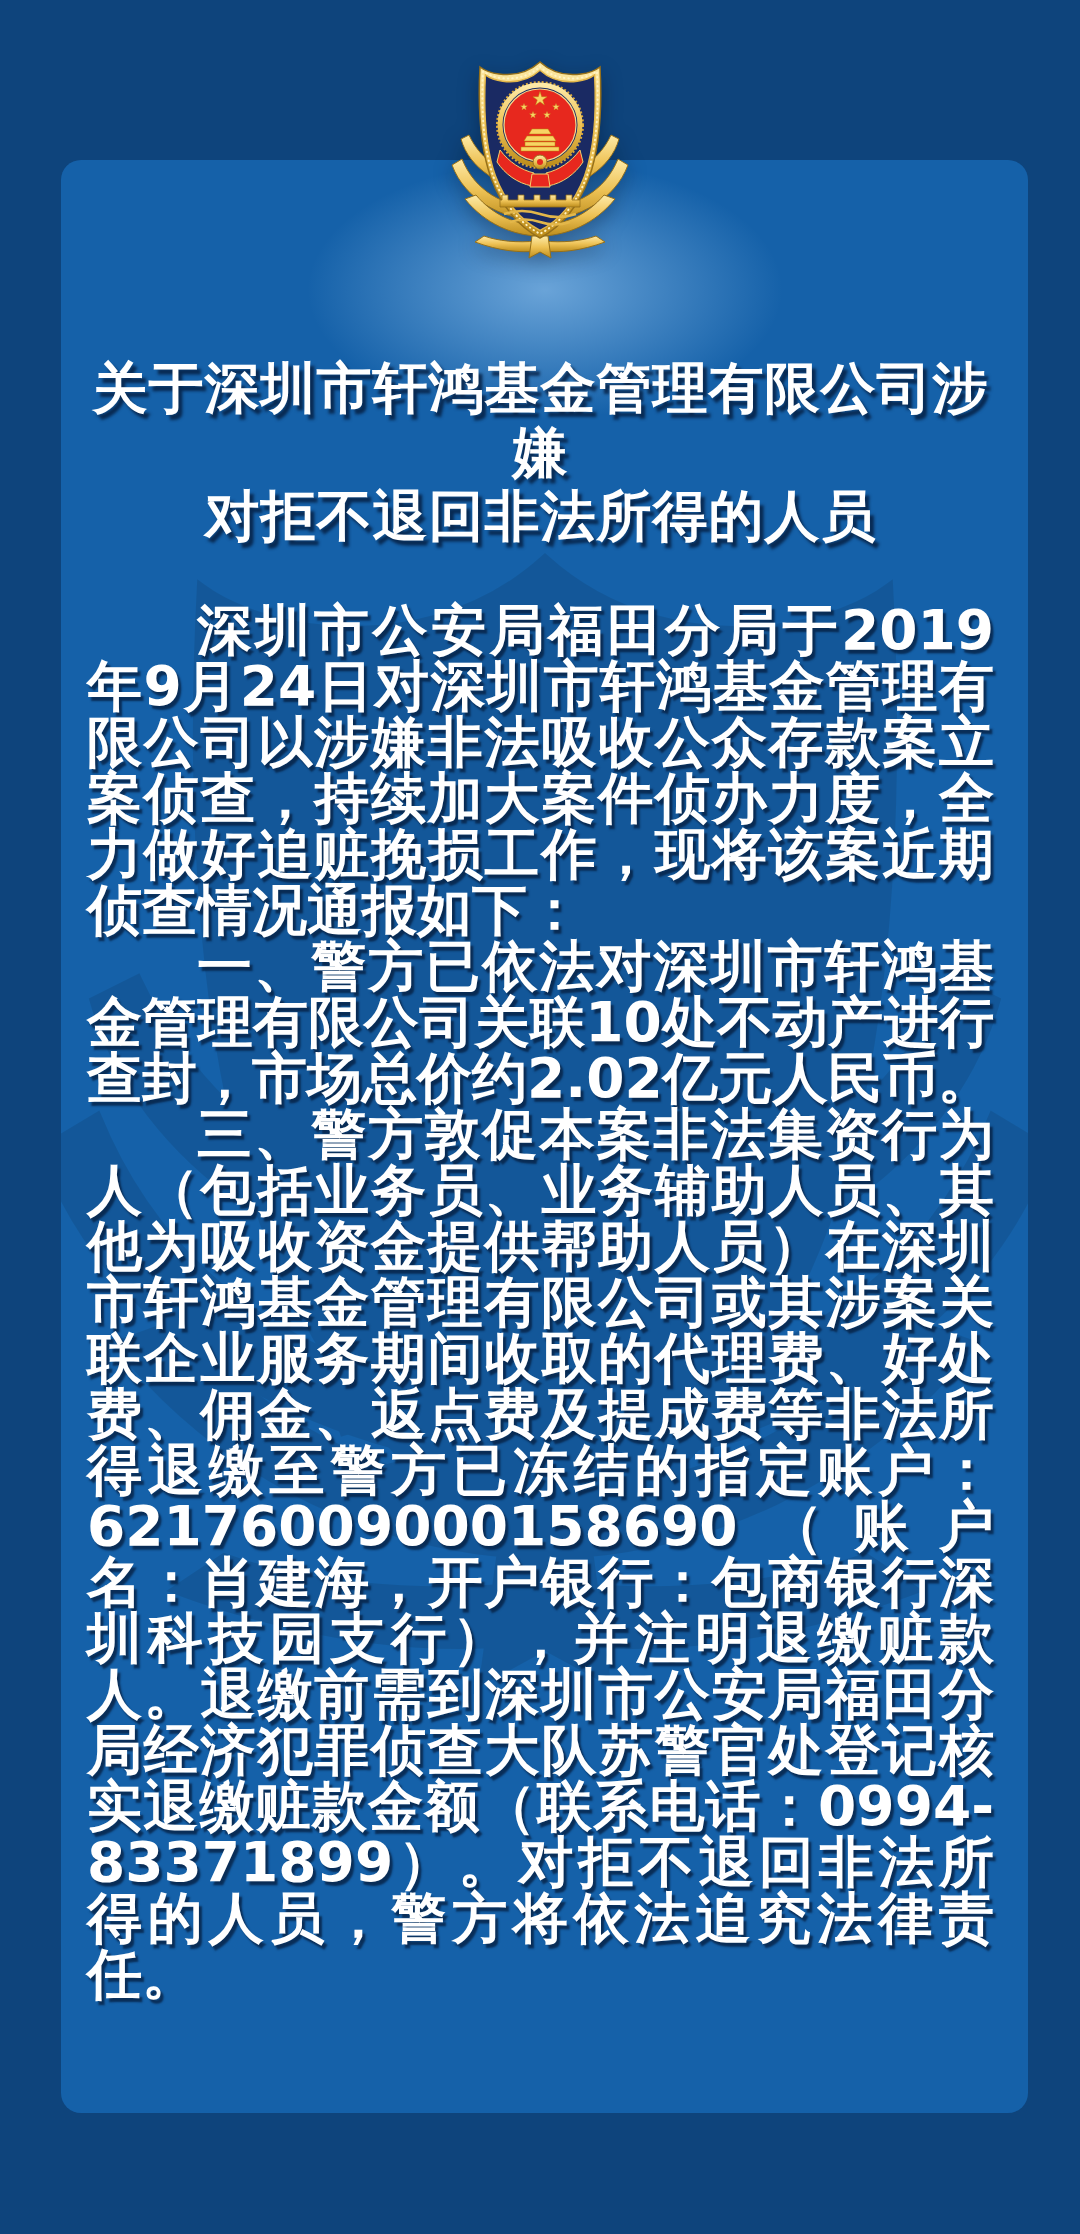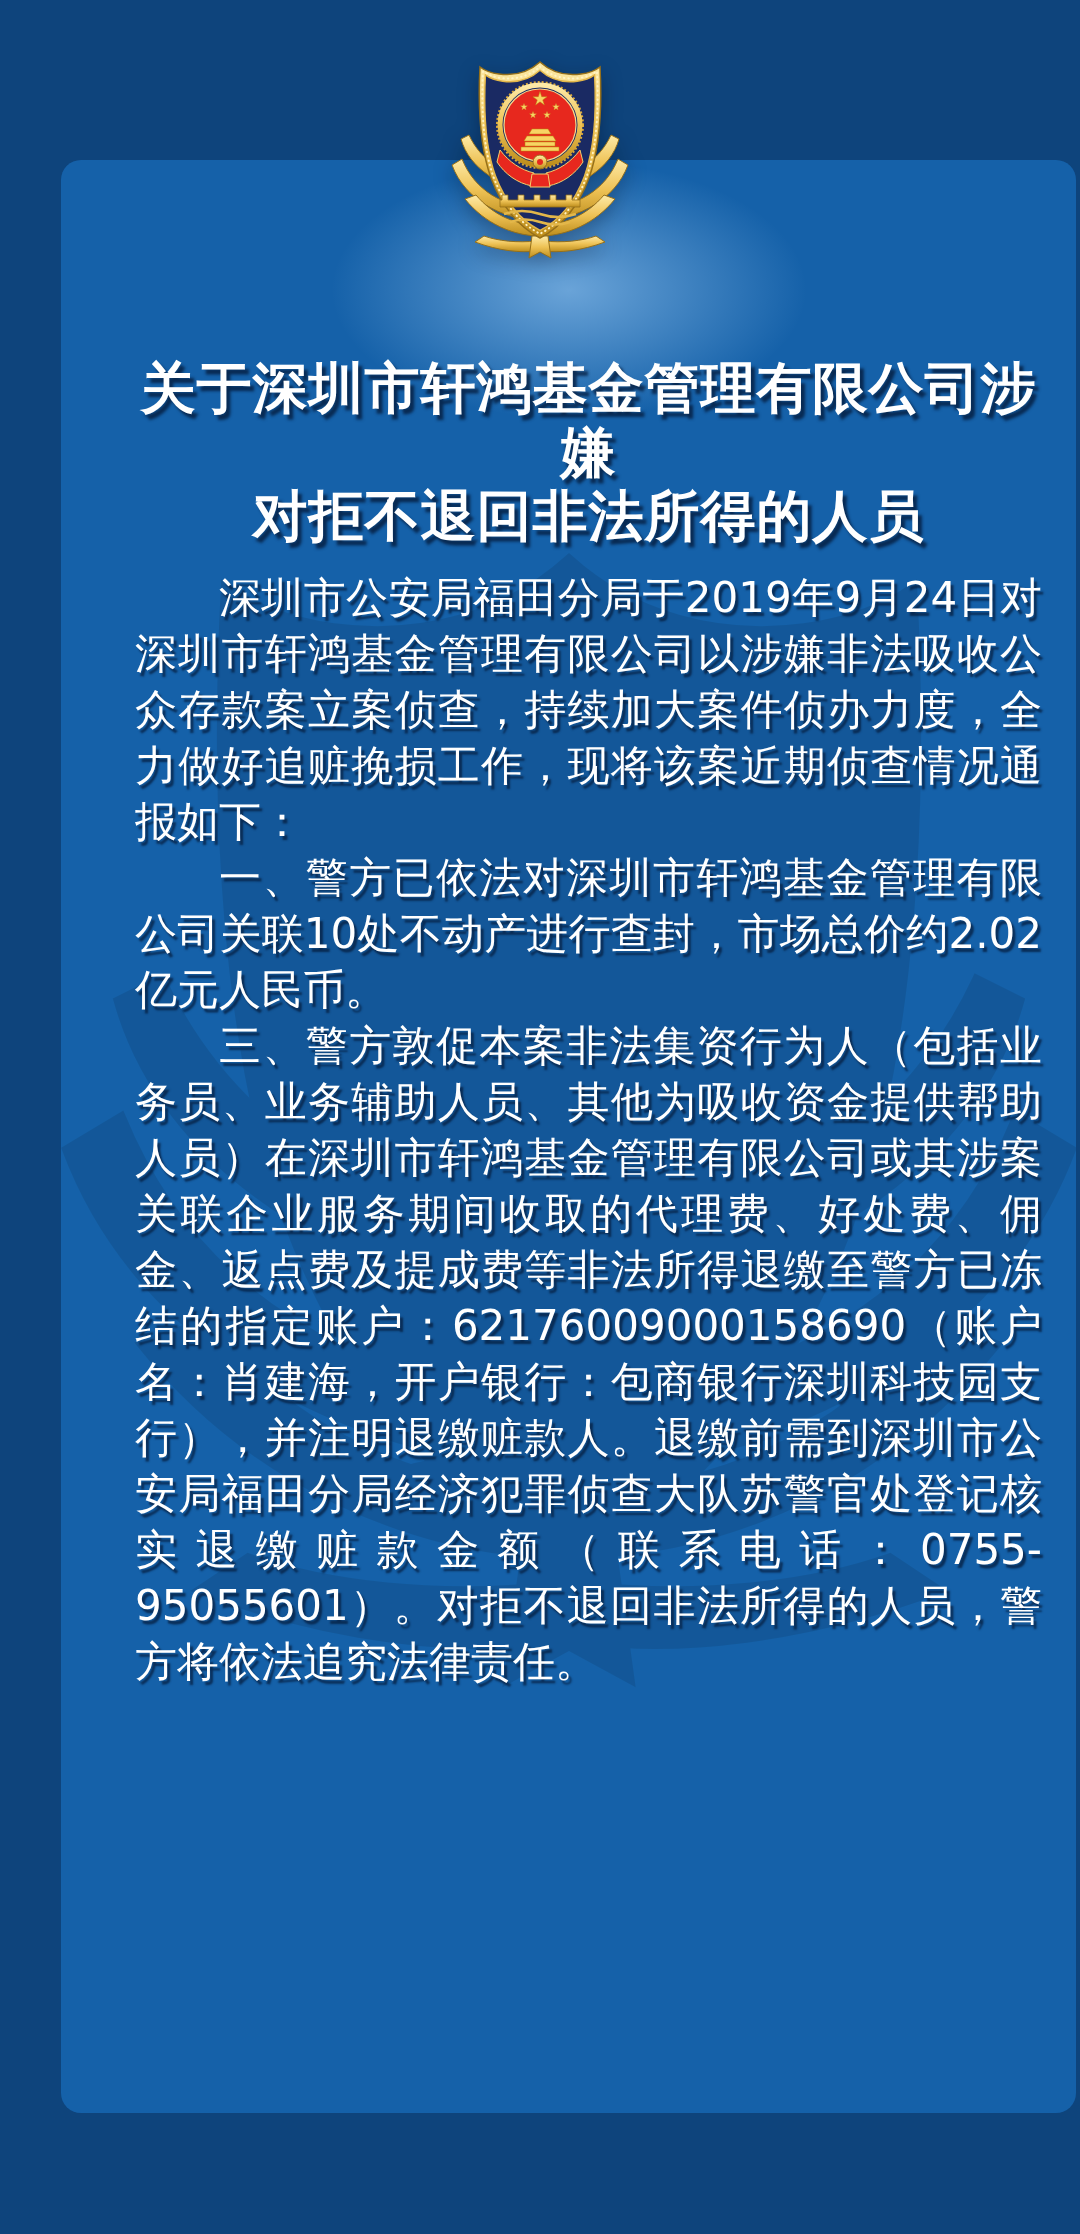--- a/index.html
+++ b/index.html
@@ -9,21 +9,20 @@
     background:var(--background,#0e447c);
     overflow:hidden;
     font-family:"DejaVu Sans","Liberation Sans",sans-serif;
   }
   .card{
     position:absolute;left:61px;top:160px;
     width:967px;height:1953px;
     background:var(--card,#1561a9);
     border-radius:20px;
     overflow:hidden;
-    padding-left:48px;
   }
   .glow{
     position:absolute;left:50%;top:0px;transform:translateX(-50%);
     width:480px;height:260px;
     background:radial-gradient(ellipse at center,rgba(175,218,255,.55),rgba(175,218,255,0) 70%);
     pointer-events:none;
   }
   .watermark{
     position:absolute;left:50%;top:330px;transform:translateX(-50%);
     width:1150px;height:1215px;
@@ -34,22 +33,22 @@
   .content{position:relative;padding:196px 34px 0 26px;box-sizing:border-box;}
   .title{
     margin:0;text-align:center;
     font-family:"DejaVu Serif","Liberation Serif",serif;
     font-weight:700;font-size:55px;line-height:64px;letter-spacing:1px;
     color:var(--text,#ffffff);
     text-shadow:4px 5px 3px rgba(5,28,60,.8);
   }
   .title-line{display:block;}
   .body-text{
-    margin-top:22px;
-    font-size:42px;line-height:56px;font-weight:400;
+    margin-top:54px;
+    font-size:55px;line-height:56px;font-weight:700;
     color:var(--text,#ffffff);
     text-align:justify;
     text-shadow:3px 4px 2px rgba(5,28,60,.75);
   }
   .para{margin:0;text-indent:2em;}
   .badge{
     position:absolute;left:440px;top:50px;
     width:200px;height:212px;
     filter:drop-shadow(0 6px 10px rgba(0,10,30,.35));
   }
@@ -124,21 +123,21 @@
 
     <div class="content">
       <h1 class="title">
         <span class="title-line">关于深圳市轩鸿基金管理有限公司涉嫌</span>
         <span class="title-line">对拒不退回非法所得的人员</span>
       </h1>
 
       <div class="body-text">
         <p class="para">深圳市公安局福田分局于2019年9月24日对深圳市轩鸿基金管理有限公司以涉嫌非法吸收公众存款案立案侦查，持续加大案件侦办力度，全力做好追赃挽损工作，现将该案近期侦查情况通报如下：</p>
         <p class="para">一、警方已依法对深圳市轩鸿基金管理有限公司关联10处不动产进行查封，市场总价约2.02亿元人民币。</p>
-        <p class="para">三、警方敦促本案非法集资行为人（包括业务员、业务辅助人员、其他为吸收资金提供帮助人员）在深圳市轩鸿基金管理有限公司或其涉案关联企业服务期间收取的代理费、好处费、佣金、返点费及提成费等非法所得退缴至警方已冻结的指定账户：62176009000158690（账户名：肖建海，开户银行：包商银行深圳科技园支行），并注明退缴赃款人。退缴前需到深圳市公安局福田分局经济犯罪侦查大队苏警官处登记核实退缴赃款金额（联系电话：0755-95055601）。对拒不退回非法所得的人员，警方将依法追究法律责任。</p>
+        <p class="para">三、警方敦促本案非法集资行为人（包括业务员、业务辅助人员、其他为吸收资金提供帮助人员）在深圳市轩鸿基金管理有限公司或其涉案关联企业服务期间收取的代理费、好处费、佣金、返点费及提成费等非法所得退缴至警方已冻结的指定账户：62176009000158690（账户名：肖建海，开户银行：包商银行深圳科技园支行），并注明退缴赃款人。退缴前需到深圳市公安局福田分局经济犯罪侦查大队苏警官处登记核实退缴赃款金额（联系电话：0994-83371899）。对拒不退回非法所得的人员，警方将依法追究法律责任。</p>
       </div>
 
     </div>
   </div>
 
   <div class="badge">
     <svg viewBox="0 0 200 212">
         <use href="#police-badge"></use>
       </svg>
   </div>

